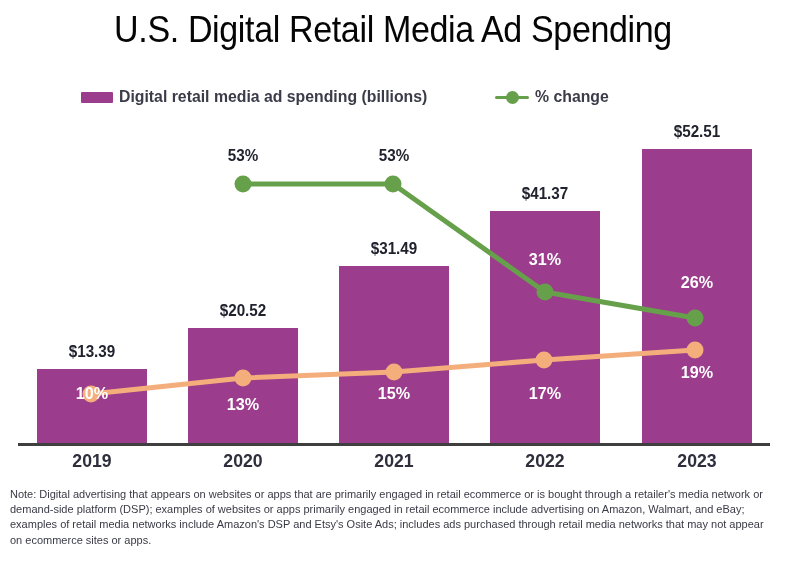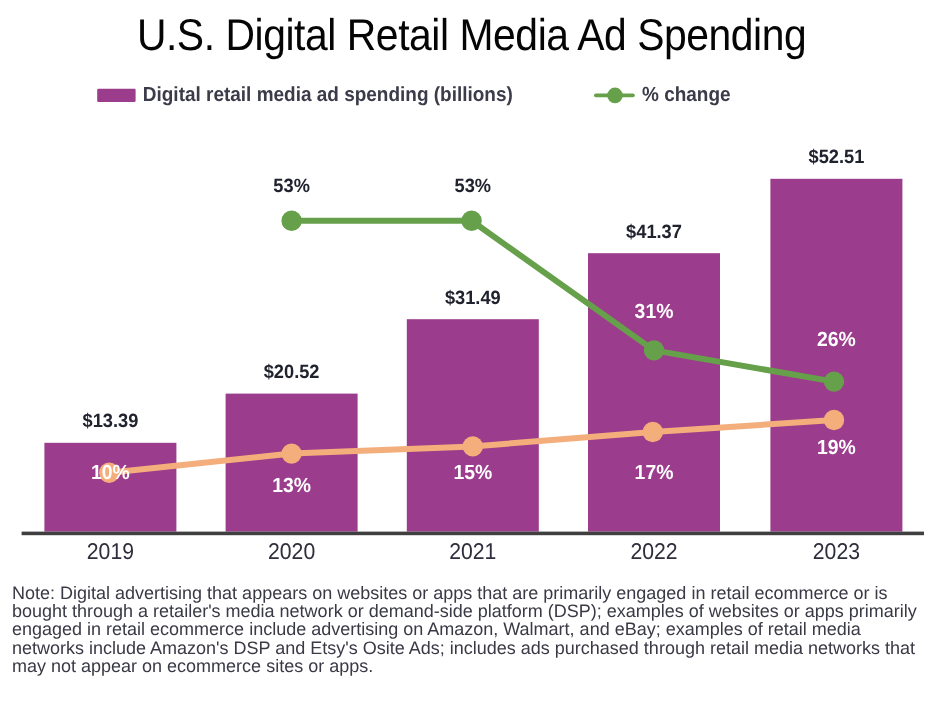--- a/index.html
+++ b/index.html
@@ -21,21 +21,21 @@
     letter-spacing:-0.4px;
     color:#050505;
     font-weight:400;
     transform:scaleX(0.92);
     transform-origin:center top;
     white-space:nowrap;
   }
 
   
   .legend{
-    position:absolute;left:0;top:66px;width:695px;height:26px;
+    position:absolute;left:0;top:84px;width:695px;height:26px;
     display:flex;align-items:center;justify-content:center;
     gap:44px;
   }
   .legend-item{display:flex;align-items:center;gap:6px;white-space:nowrap;}
   .legend-label{
     font-family:"Liberation Sans Narrow","Liberation Sans",sans-serif;
     font-size:17px;color:#3b3b49;font-weight:700;
     transform:scaleX(0.93);transform-origin:left center;
   }
   .swatch-bar{width:32px;height:11px;border-radius:1px;}
@@ -73,32 +73,32 @@
   .pct-outside{
     position:absolute;
     font-size:16px;font-weight:700;color:#20222e;
     text-align:center;white-space:nowrap;
     font-family:"Liberation Sans Narrow","Liberation Sans",sans-serif;
     transform:scaleX(0.95);
   }
   .series-svg{position:absolute;left:0;top:0;width:786px;height:340px;overflow:visible;}
 
   
-  .xlabels{position:absolute;left:0;top:450px;width:786px;height:24px;}
+  .xlabels{position:absolute;left:0;top:450px;width:786px;height:24px;font-weight:bold;}
   .xlabel{
     position:absolute;top:0;
     font-family:"Liberation Sans Narrow","Liberation Sans",sans-serif;
     font-size:19px;color:#2e2e3c;text-align:center;
     transform:scaleX(0.93);
   }
 
   
   .footer{
     position:absolute;left:10px;top:487px;width:766px;
-    font-size:15px;line-height:15.2px;color:#3a3a46;
+    font-size:11px;line-height:15.2px;color:#3a3a46;
     font-family:"Liberation Sans","DejaVu Sans",sans-serif;
   }
   .footer .note{margin:0;}
   .footer .source{margin:0;}
 </style>
 </head>
 <body>
 
 <div id="chart-root">
 

